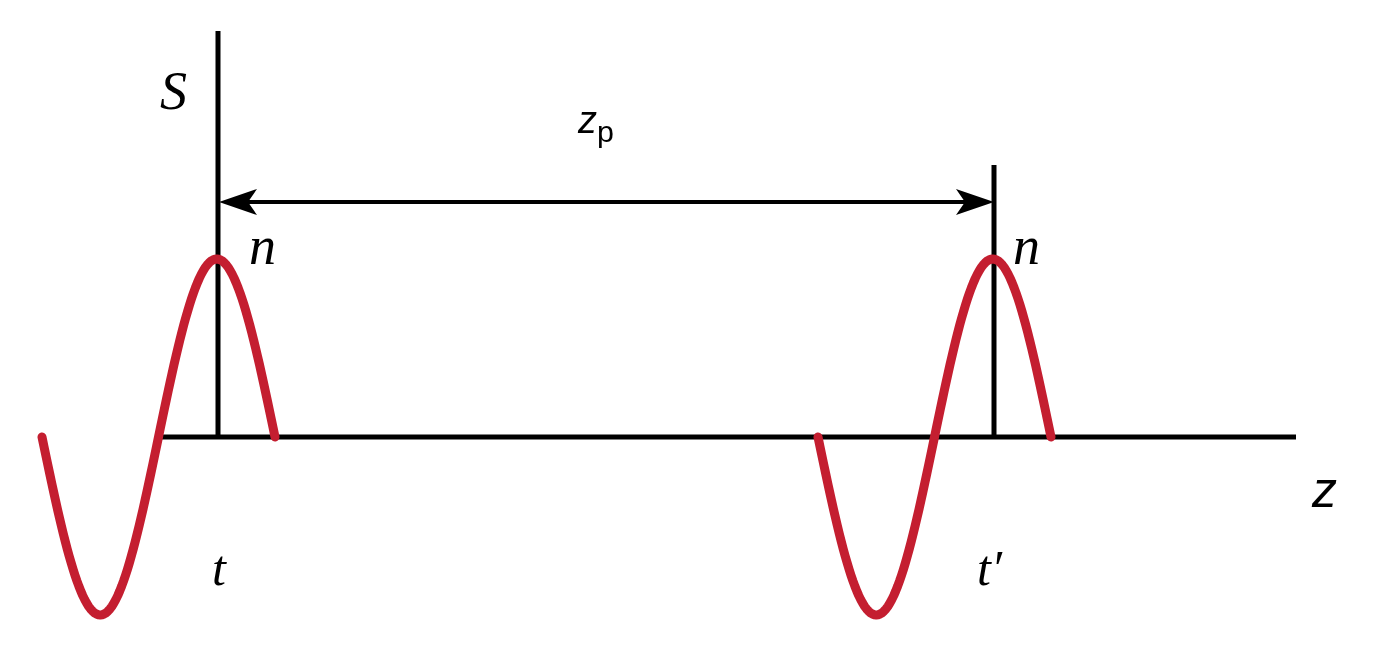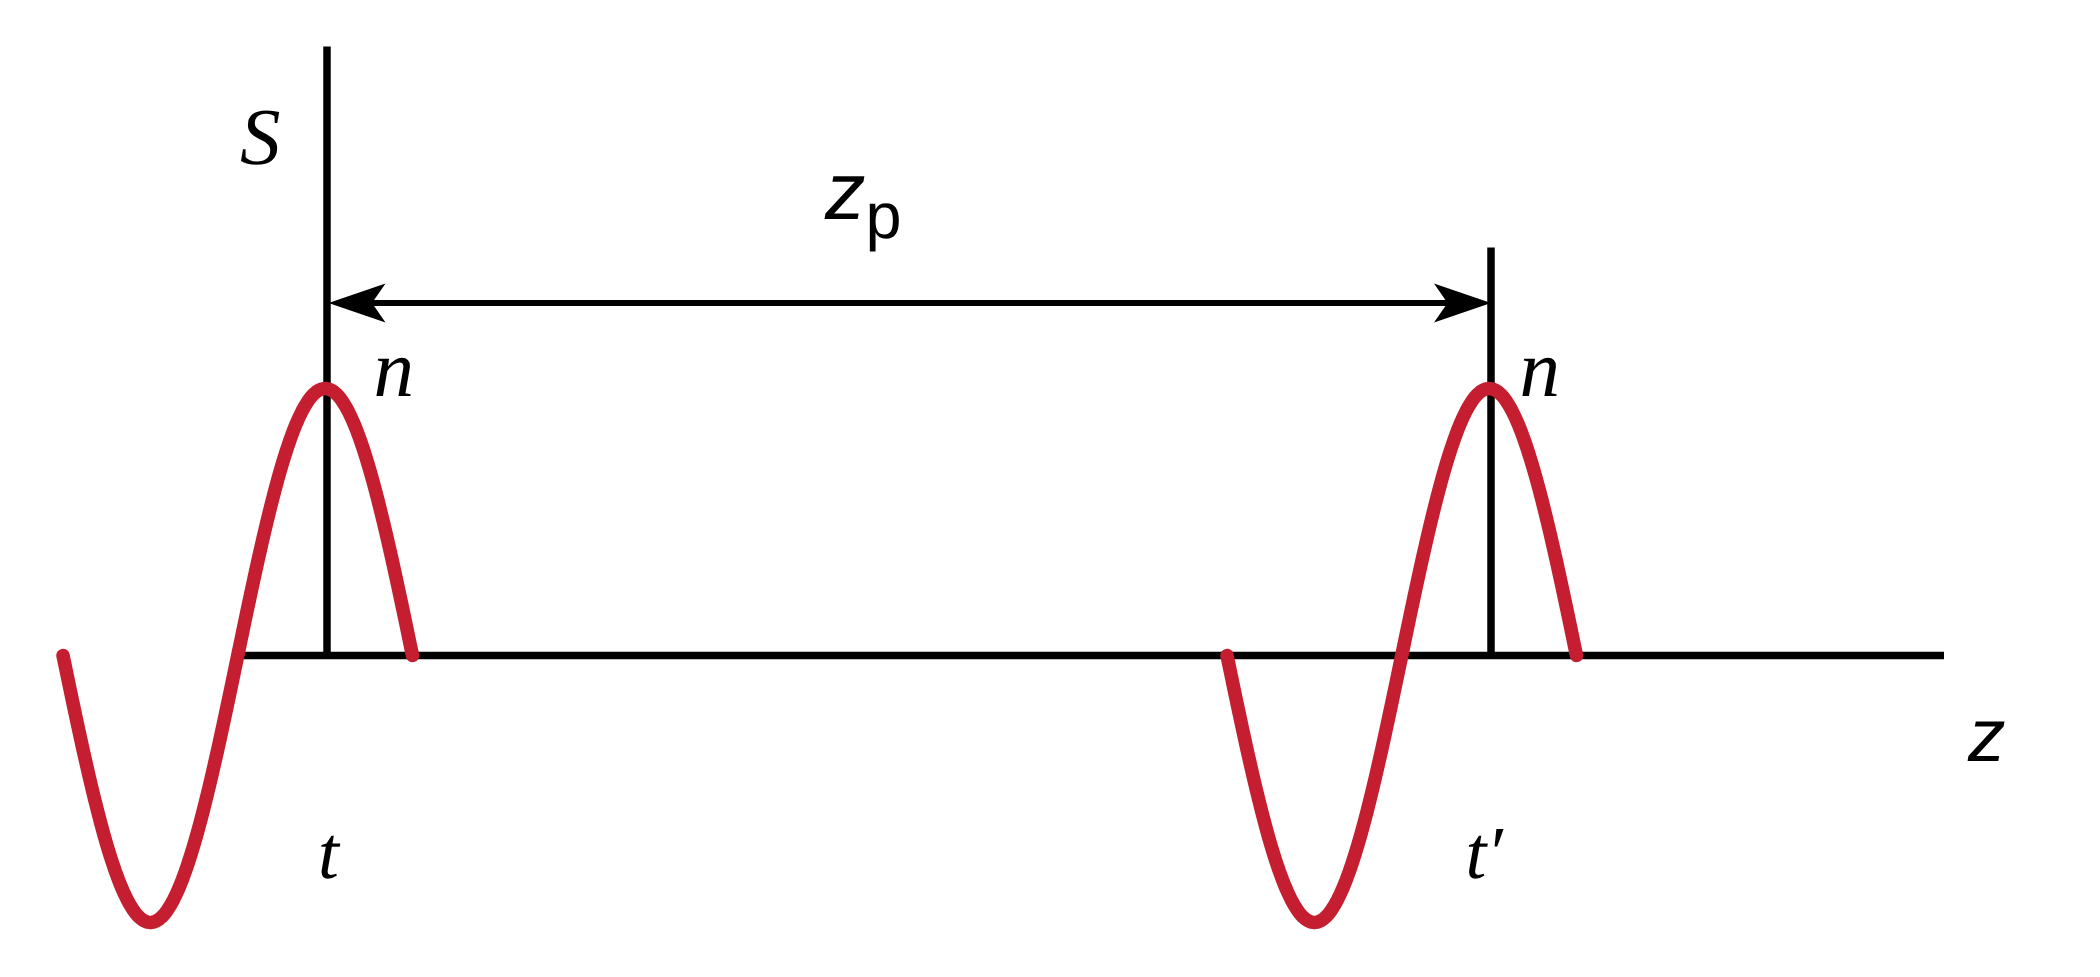--- a/index.html
+++ b/index.html
@@ -34,21 +34,21 @@
     line-height: 1;
     white-space: nowrap;
     user-select: none;
   }
   .lbl-S      { left: 160px; top: 64px;  font-size: 54px; }
   .lbl-n-left { left: 249px; top: 219px; font-size: 54px; }
   .lbl-n-right{ left: 1013px; top: 219px; font-size: 54px; }
   .lbl-t      { left: 212px; top: 543px; font-size: 50px; }
   .lbl-tprime { left: 977px; top: 543px; font-size: 50px; }
   .lbl-z      { left: 1312px; top: 465px; font-size: 50px; }
-  .lbl-zp     { left: 550px; top: 101px; font-size: 54px; }
+  .lbl-zp     { left: 578px; top: 101px; font-size: 38px; }
   .lbl-zp .sub {
     font-family: "Liberation Sans", sans-serif;
     font-style: normal;
     font-size: 0.80em;
     vertical-align: -0.30em;
     letter-spacing: 0;
   }
   .lbl-zp .base {
     font-family: "Liberation Sans", sans-serif;
     font-style: italic;

